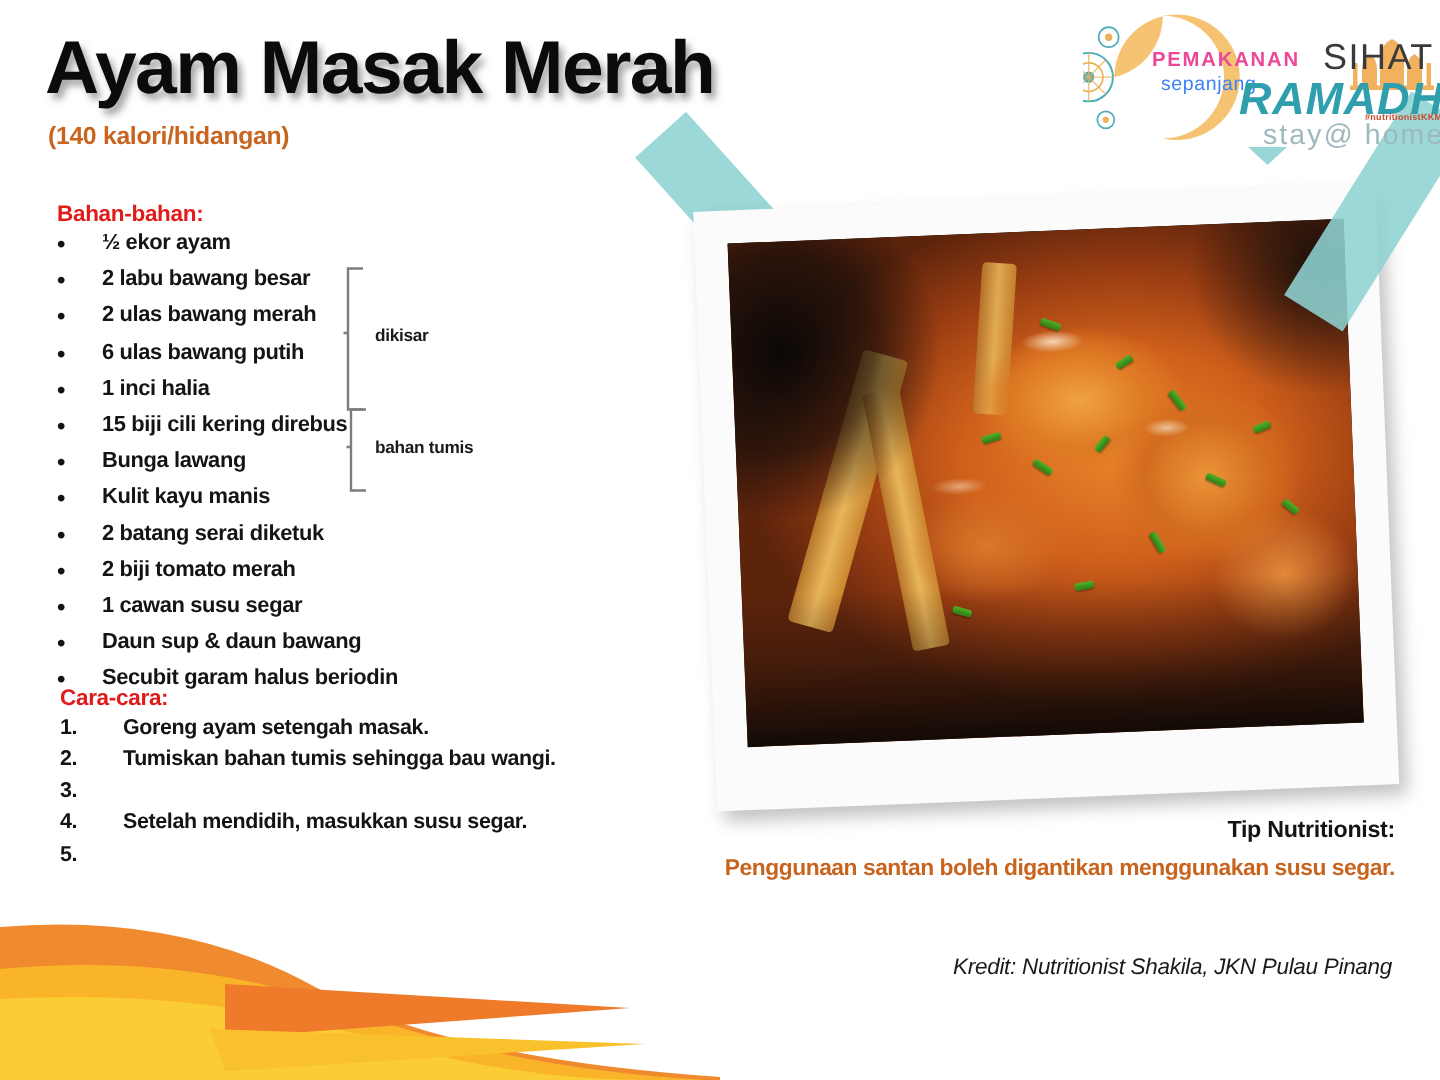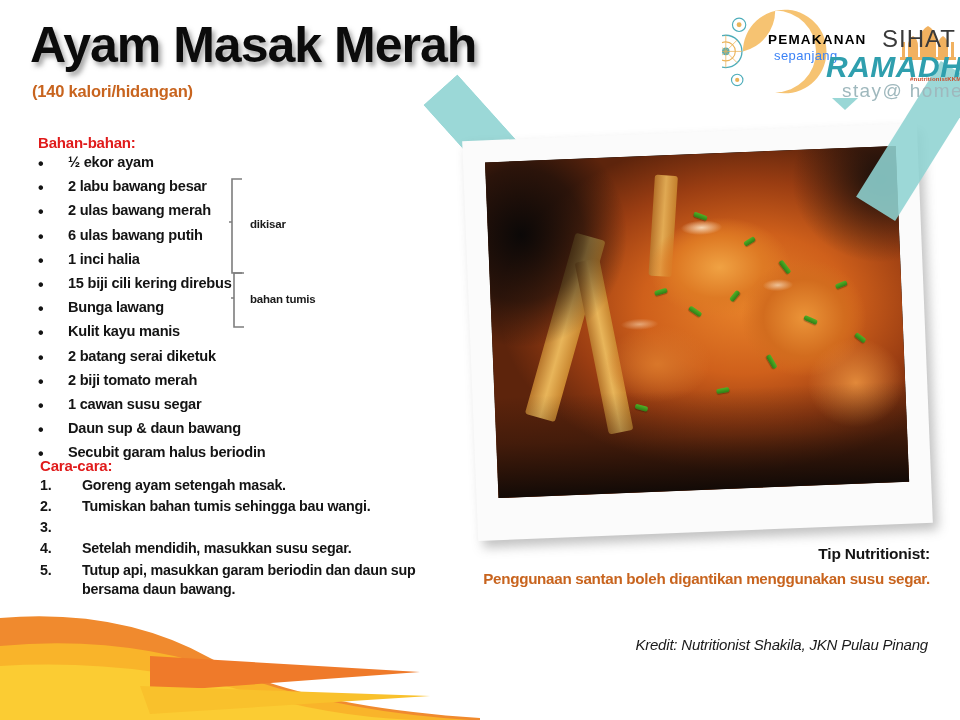--- a/index.html
+++ b/index.html
@@ -127,21 +127,21 @@
   #credit {
     position:absolute; right:32px; top:636px;
     font-size:15px; font-style:italic; color:#1a1a1a; letter-spacing:-0.2px;
     white-space:nowrap;
   }
 
   
   #ram-logo { position:absolute; left:722px; top:6px; width:236px; height:104px; }
   .ram-t { position:absolute; white-space:nowrap; }
   #ram-pemakanan {
-    left:46px; top:26px; font-size:13.5px; font-weight:bold; color:#000000;
+    left:46px; top:26px; font-size:13.5px; font-weight:bold; color:#ec4899;
     letter-spacing:1.2px;
   }
   #ram-sepanjang {
     left:52px; top:42px; font-size:13px; color:#3b82f6; letter-spacing:0.4px;
   }
   #ram-sihat {
     left:160px; top:19px; font-size:24px; color:#3a3a3a; letter-spacing:1px;
   }
   #ram-ramadhan {
     left:104px; top:44px; font-size:30px; font-weight:bold; font-style:italic;
@@ -249,21 +249,20 @@
       </div>
     <div class="step-row">
         <span class="step-num">3.</span>
       </div>
     <div class="step-row">
         <span class="step-num">4.</span>
         <span class="step-text">Setelah mendidih, masukkan susu segar.</span>
       </div>
     <div class="step-row">
         <span class="step-num">5.</span>
-        <span class="step-text">Tutup api, masukkan garam beriodin dan daun sup bersama daun bawang.</span>
       </div>
   </div>
 
   <div class="tape" id="tape-left"></div>
 
   <div id="photo-wrap">
     <div id="photo-frame">
       <div id="photo-img">
         <div class="ph-layer l-base"></div>
         <div class="stalk s1"></div>

